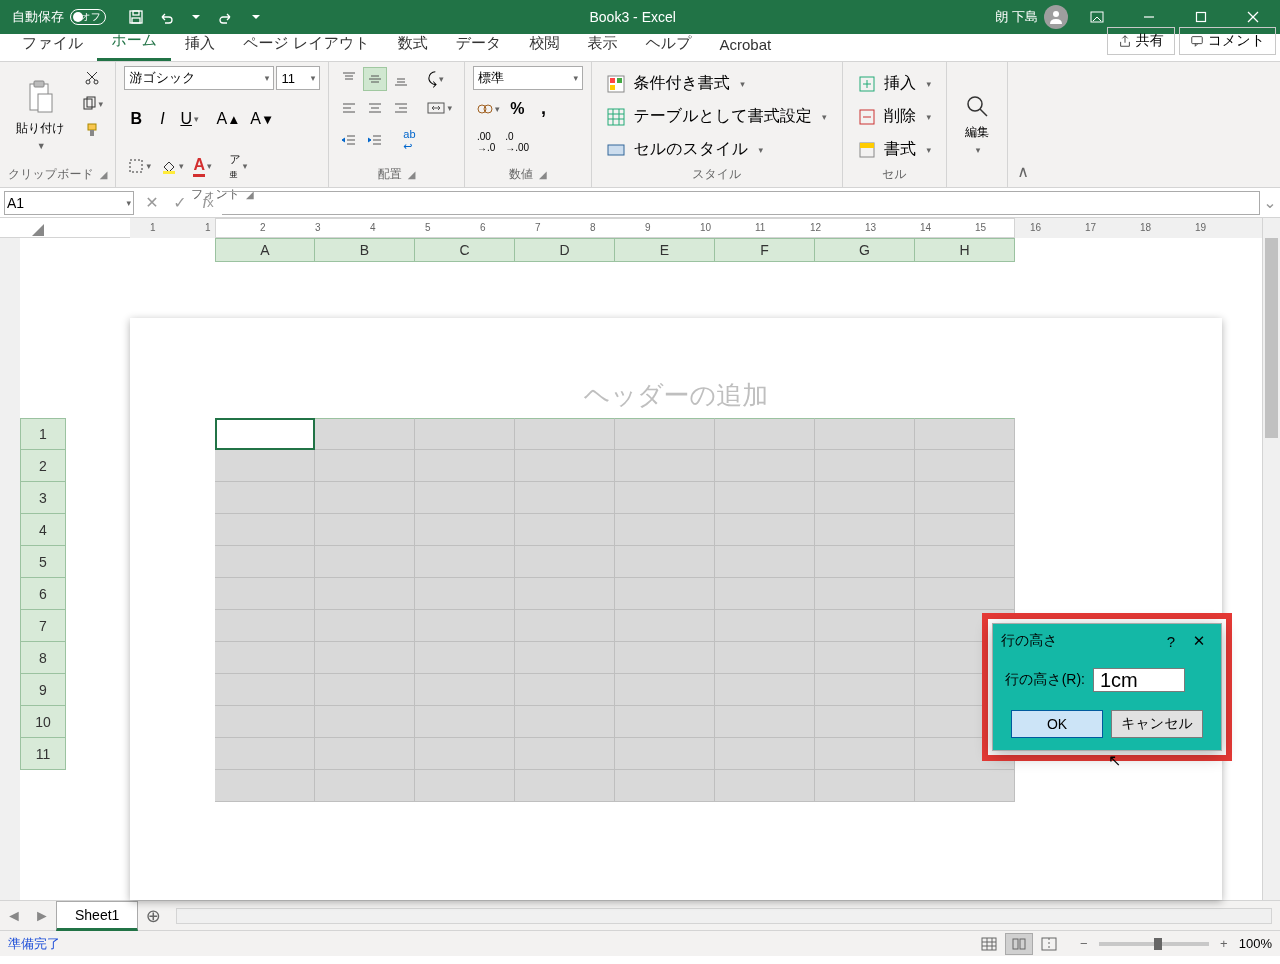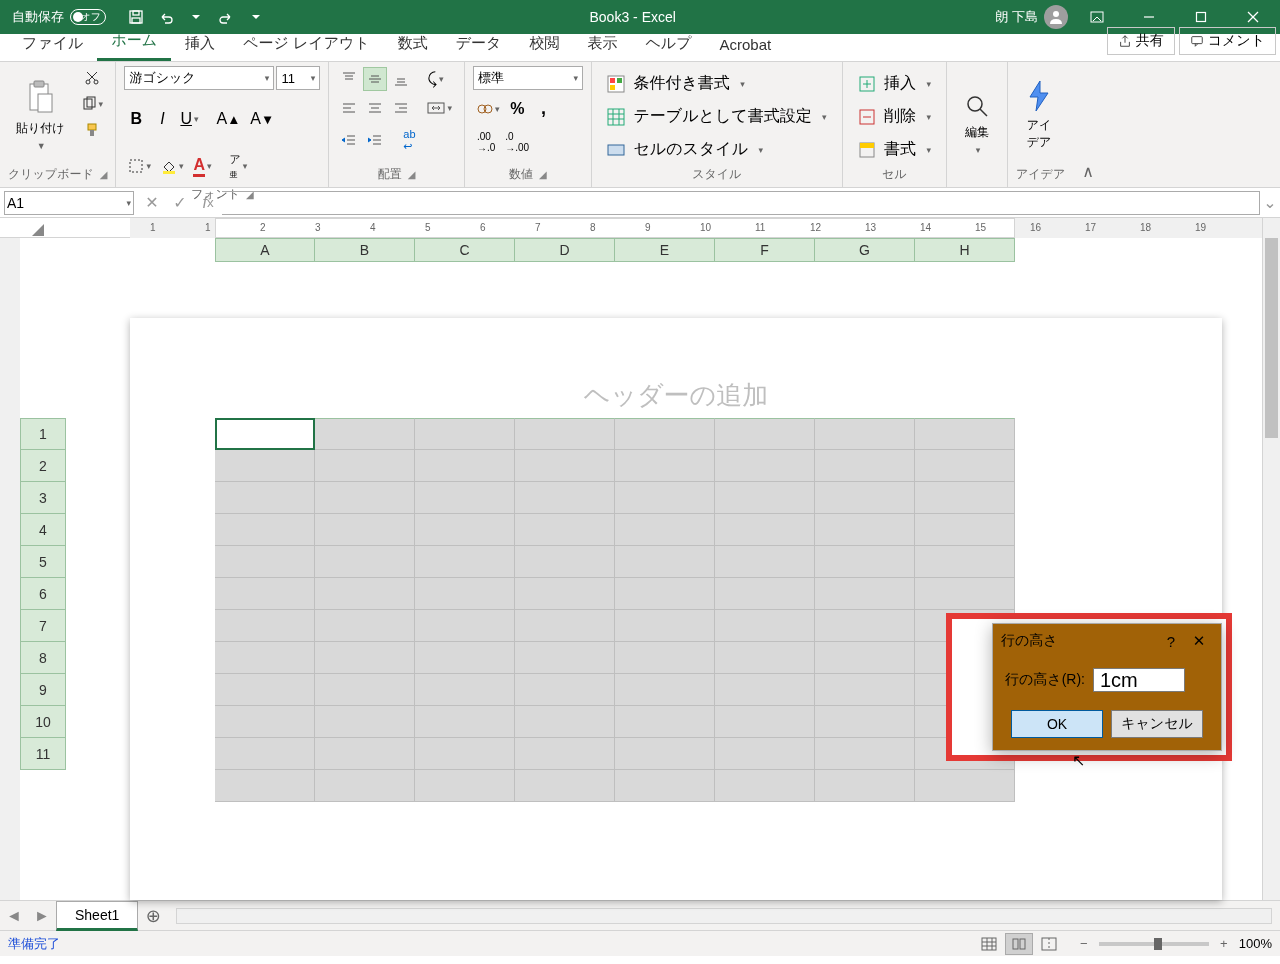--- a/index.html
+++ b/index.html
@@ -69,21 +69,21 @@
 .grid-cell { width:100px; height:32px; border-right:1px solid #bfbfbf; border-bottom:1px solid #bfbfbf; background:#d9d9d9; }
 .grid-row:first-child .grid-cell { border-top:1px solid #9bc2a0; }
 .grid-row:first-child .grid-cell:first-child { background:#fff; border:2px solid #217346; }
 .vscroll { width:18px; background:#f0f0f0; border-left:1px solid #d4d4d4; position:relative; }
 .vscroll-thumb { position:absolute; top:20px; left:2px; right:2px; height:200px; background:#c1c1c1; }
 .select-all-tri { position:absolute; left:46px; top:18px; width:18px; height:18px; }
 .select-all-tri::after { content:""; position:absolute; right:2px; bottom:2px; border:6px solid transparent; border-right-color:#888; border-bottom-color:#888; }
 
 
 .dialog-wrap { position:absolute; right:30px; top:395px; border:6px solid #e53935; padding:4px; background:#fff; z-index:100; }
-.dialog { width:230px; background:#a16207; border:1px solid #aaa; box-shadow:0 4px 16px rgba(0,0,0,.3);margin-left:36px; }
+.dialog { width:230px; background:#14b8a6; border:1px solid #aaa; box-shadow:0 4px 16px rgba(0,0,0,.3); }
 .dlg-title { height:34px; display:flex; align-items:center; padding:0 8px; font-size:14px; }
 .dlg-title .t { flex:1; }
 .dlg-title .help, .dlg-title .x { width:28px; height:28px; display:flex; align-items:center; justify-content:center; cursor:pointer; font-size:15px; }
 .dlg-body { padding:10px 12px; display:flex; align-items:center; gap:8px; font-size:14px; }
 .dlg-body input { width:92px; height:24px; border:1px solid #7a7a7a; padding:0 6px; font-size:20px; }
 .dlg-btns { padding:8px 12px 12px; display:flex; gap:8px; justify-content:center; }
 .dlg-btns button { width:92px; height:28px; border:1px solid #7a7a7a; background:#e1e1e1; font-size:14px; cursor:pointer; }
 .dlg-btns button.primary { background:#cce4f7; border-color:#005a9e; }
 .cursor-arrow { position:absolute; left:120px; top:132px; font-size:16px; pointer-events:none; }
 
@@ -499,34 +499,20 @@
             <circle cx="12" cy="12" r="7"></circle>
             <line x1="17" y1="17" x2="24" y2="24"></line>
           </svg>
         <span>編集</span>
           <span class="dd">▾</span>
       </div>
     </div>
     <div class="group-label"></div>
   </div>
 
-  <div class="group" style="border-right:none">
-    <div class="group-body">
-      <div class="big-btn">
-        <svg width="30" height="34" viewBox="0 0 30 34">
-            <path d="M16 2 L6 18 L14 18 L12 32 L24 14 L16 14 Z" fill="#4f8ff0" stroke="#2060c0"></path>
-          </svg>
-        <span style="white-space:pre">アイ
-デア</span>
-      </div>
-    </div>
-    <div class="group-label">
-        <span>アイデア</span>
-      </div>
-  </div>
 
   <div class="collapse-ribbon">∧</div>
 </div>
 
 <div class="formula-bar">
   <div class="name-box">
       <span>A1</span>
       <span class="dd">▾</span>
     </div>
   <div class="fb-btn">✕</div>

